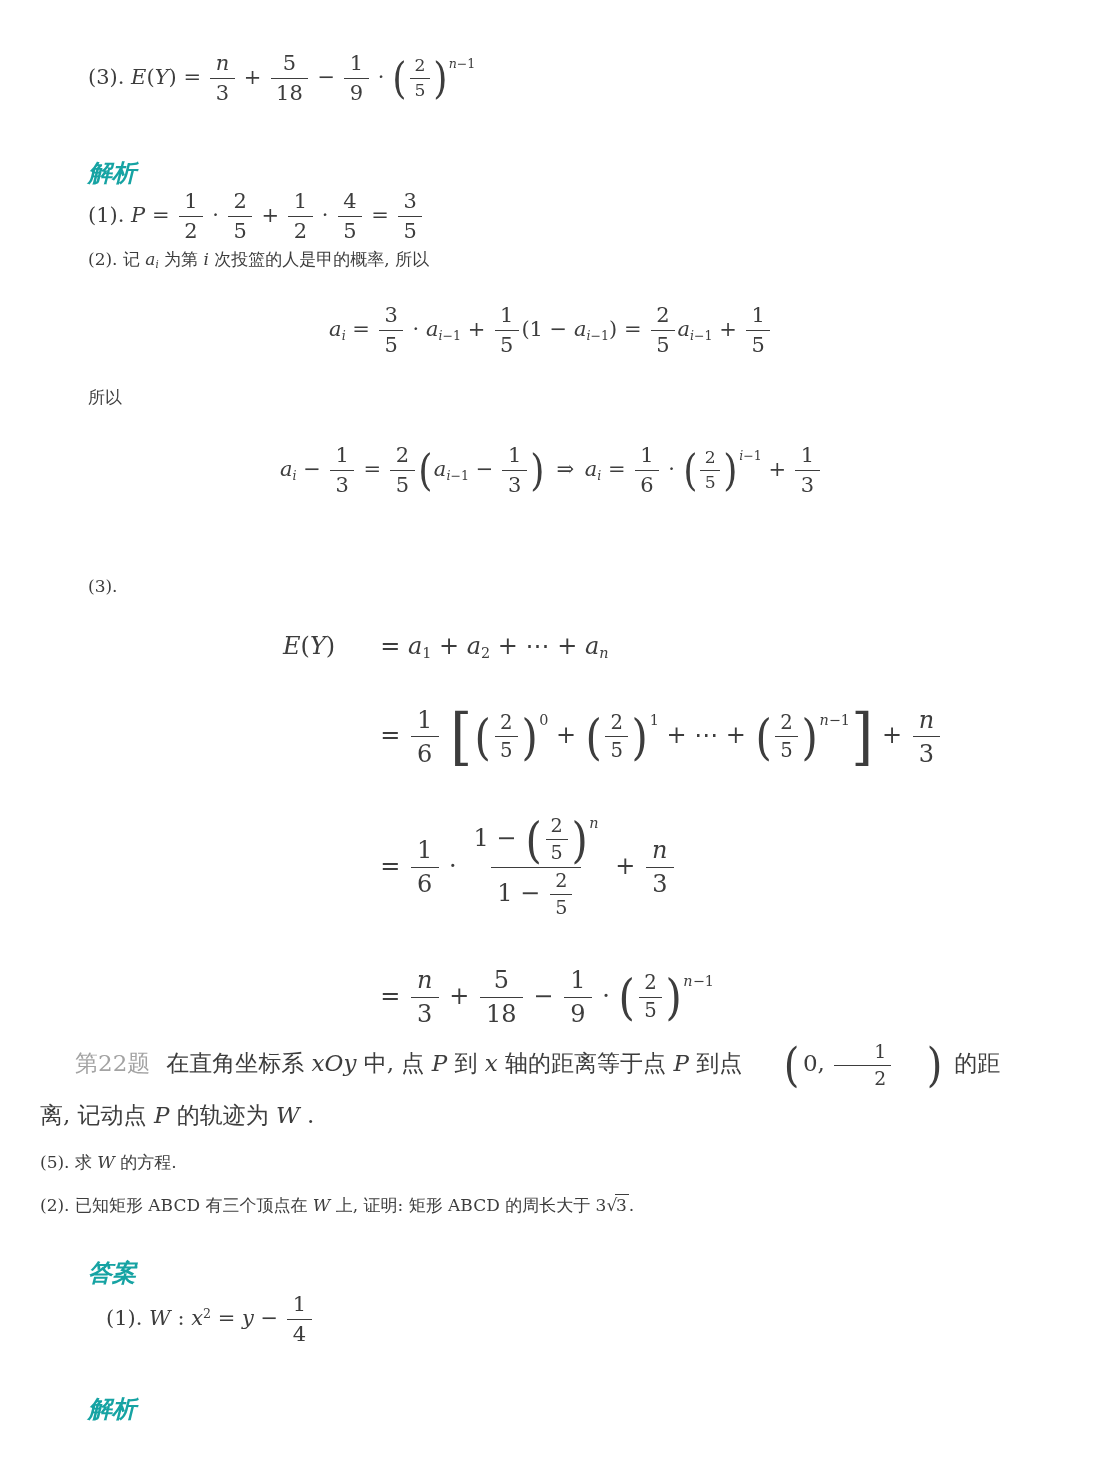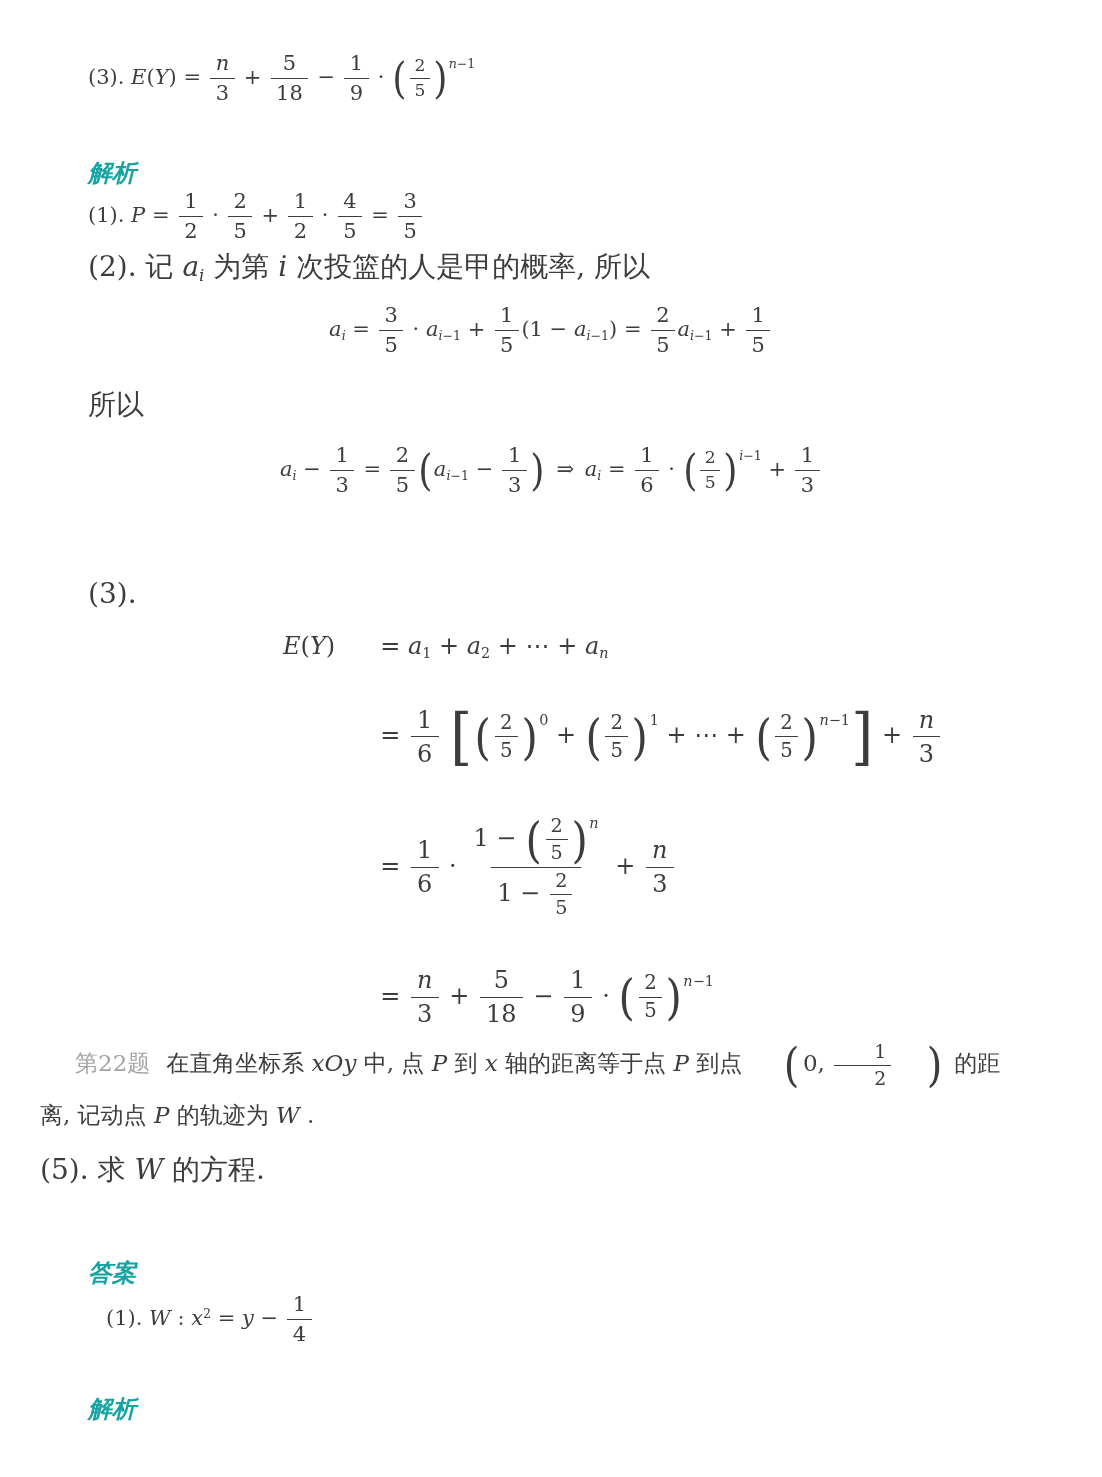--- a/index.html
+++ b/index.html
@@ -27,21 +27,21 @@
   .mfrac .mfrac{font-size:.8em;}
   .msup{font-size:.6em;vertical-align:.55em;line-height:0;}
   .msup.hi{vertical-align:1.25em;}
   .msub{font-size:.6em;vertical-align:-.3em;line-height:0;}
   .mdelim{display:inline-block;line-height:0;vertical-align:middle;font-weight:300;}
   .d2{font-size:2.05em;transform:scaleX(.85);}
   .d3{font-size:2.6em;transform:scaleX(.9);}
   .msqrt{white-space:nowrap;}
   .msqrt .sqbar{border-top:1.6px solid currentColor;padding:0 .12em 0 .04em;margin-left:-2px;}
   .heading{font-family:var(--sans);font-weight:700;font-size:24px;color:var(--accent);font-style:italic;}
-  .body-line{font-size:28px;line-height:1.45;}
+  .body-line{font-size:17px;line-height:1.45;}
   .display{font-size:21px;}
   .centered{left:0;width:1102px;text-align:center;}
   .algn{display:grid;grid-template-columns:max-content max-content;column-gap:10px;
         row-gap:12px;align-items:center;font-size:24px;gap:45px;}
   .algn .l{justify-self:end;}
   .algn .r{justify-self:start;white-space:nowrap;}
   .q-label{color:var(--muted);margin-right:16px;margin-top:17px;}
   .para{width:990px;line-height:2.2;text-indent:35px;font-size:23px;}
   .para .mrow{white-space:normal;}
 </style>
@@ -178,20 +178,21 @@
 
   <div class="abs math para" style="left:40px;top:1038px;">
     <span class="q-label">第22题</span><span><span class="mrow"><span class="mt">在直角坐标系 </span><span class="mi">xOy</span><span class="mt"> 中, 点 </span><span class="mi">P</span><span class="mt"> 到 </span><span class="mi">x</span><span class="mt"> 轴的距离等于点 </span><span class="mi">P</span><span class="mt"> 到点 </span><span class="mgrp"><span class="mdelim d2">(</span><span class="mrow"><span class="mt">0, </span><span class="mfrac sm">
                 <span class="num"><span class="mt">1</span></span>
                 <span class="den"><span class="mt">2</span></span>
               </span></span><span class="mdelim d2">)</span></span><span class="mt"> 的距离, 记动点 </span><span class="mi">P</span><span class="mt"> 的轨迹为 </span><span class="mi">W</span><span class="mt"> .</span></span></span>
   </div>
 
   <div class="abs math body-line" style="left:40px;top:1150px;"><span class="mrow"><span class="mt">(5). 求 </span><span class="mi">W</span><span class="mt"> 的方程.</span></span></div>
 
+  <div class="abs math body-line" style="left:40px;top:1193px;"><span class="mrow"><span class="mt">(2). 已知矩形 ABCD 有三个顶点在 </span><span class="mi">W</span><span class="mt"> 上, 证明: 矩形 ABCD 的周长大于 3</span><span class="msqrt"><span class="rad">√</span><span class="sqbar"><span class="mt">3</span></span></span><span class="mt">.</span></span></div>
 
   <div class="abs heading" style="left:88px;top:1257px;">答案</div>
 
   <div class="abs math display" style="left:78px;top:1291px;margin-left:28px;"><span class="mrow"><span class="mt">(1). </span><span class="mi">W</span><span class="mt"> : </span><span class="mi">x</span><span class="msup"><span class="mt">2</span></span><span class="mt"> = </span><span class="mi">y</span><span class="mt"> − </span><span class="mfrac">
           <span class="num"><span class="mt">1</span></span>
           <span class="den"><span class="mt">4</span></span>
         </span></span></div>
 
   <div class="abs heading" style="left:88px;top:1393px;">解析</div>
 

